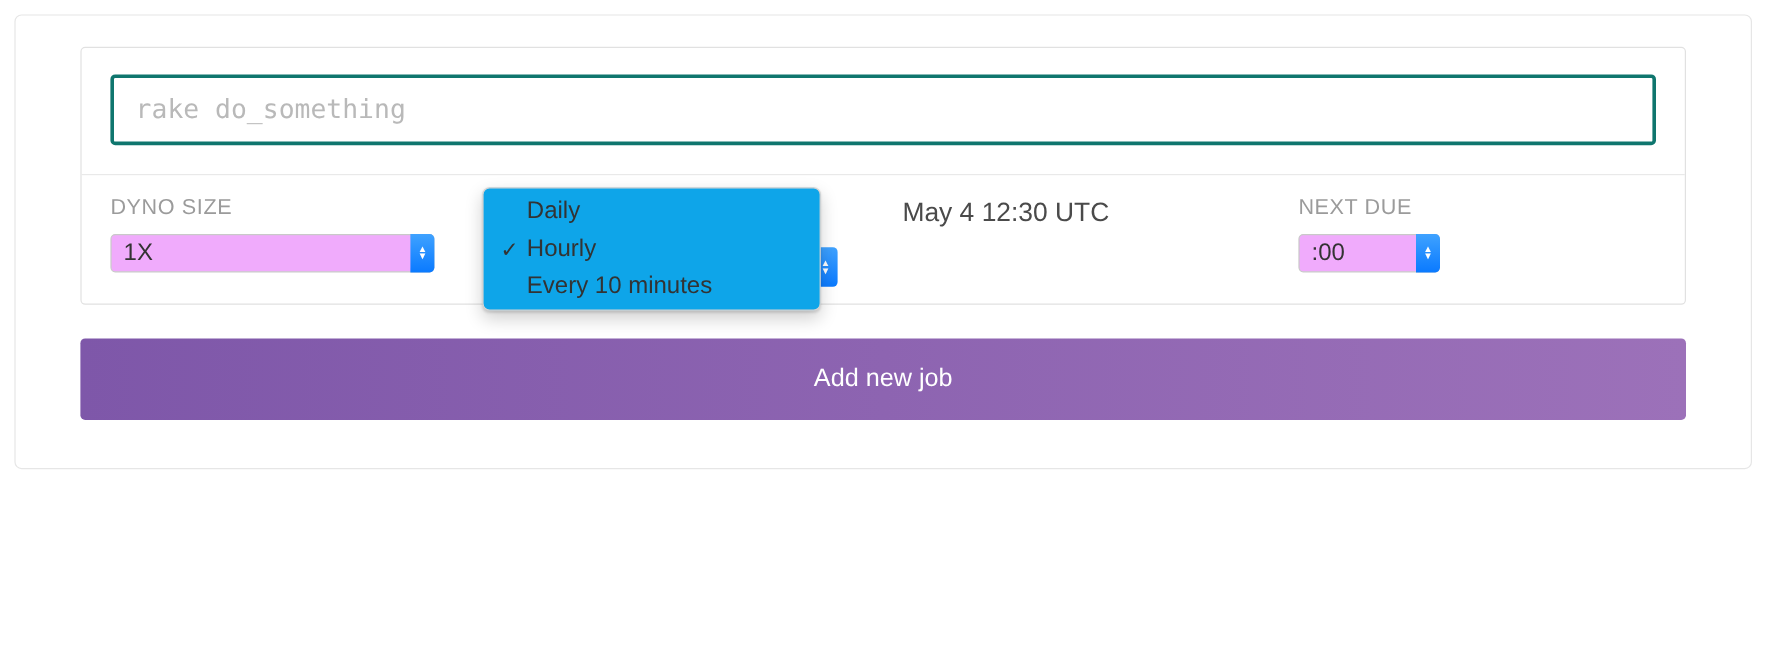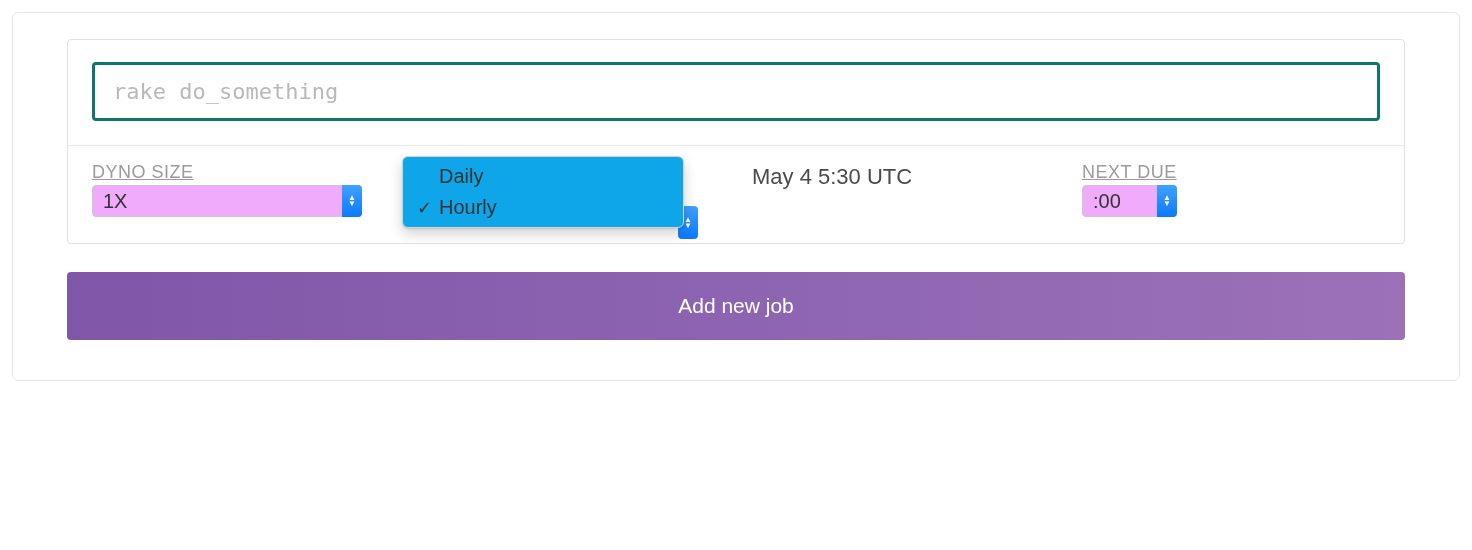--- a/index.html
+++ b/index.html
@@ -42,29 +42,28 @@
     }
     .col { display: flex; flex-direction: column; }
     .col-dyno { width: 310px; }
     .col-freq { width: 350px; position: relative; }
     .col-last { width: 330px; }
     .col-next { flex: 1; }
     .col-label {
       font-size: 18px;
       letter-spacing: .5px;
       color: #9b9b9b;
-      margin-bottom: 2px;
-      text-decoration: underline;
+      margin-bottom: 12px;
     }
     .select-wrap {
       position: relative;
       display: inline-block;
       width: 270px;
     }
-    .select-wrap.small { width: 95px; }
+    .select-wrap.small { width: 118px; }
     .select-input {
       width: 100%;
       border: 1px solid #c9c9c9;
       border-radius: 4px;
       background: #f0abfc;
       padding: 4px 26px 4px 10px;
       font-size: 20px;
       color: #333;
       height: 32px;
       line-height: 22px;
@@ -201,25 +200,29 @@
 
         <div class="dropdown">
           <div class="dropdown-item">
             <span class="check"></span>
             <span>Daily</span>
           </div>
           <div class="dropdown-item">
             <span class="check">✓</span>
             <span>Hourly</span>
           </div>
+          <div class="dropdown-item">
+            <span class="check"></span>
+            <span>Every 10 minutes</span>
+          </div>
         </div>
       </div>
 
       <div class="col col-last">
-        <div class="value-text">May 4 5:30 UTC</div>
+        <div class="value-text">May 4 12:30 UTC</div>
       </div>
 
       <div class="col col-next">
         <div class="col-label">NEXT DUE</div>
         <div class="select-wrap small">
           <div class="select-input">:00</div>
           <div class="select-caret">
               <span>▲</span>
               <span>▼</span>
             </div>

